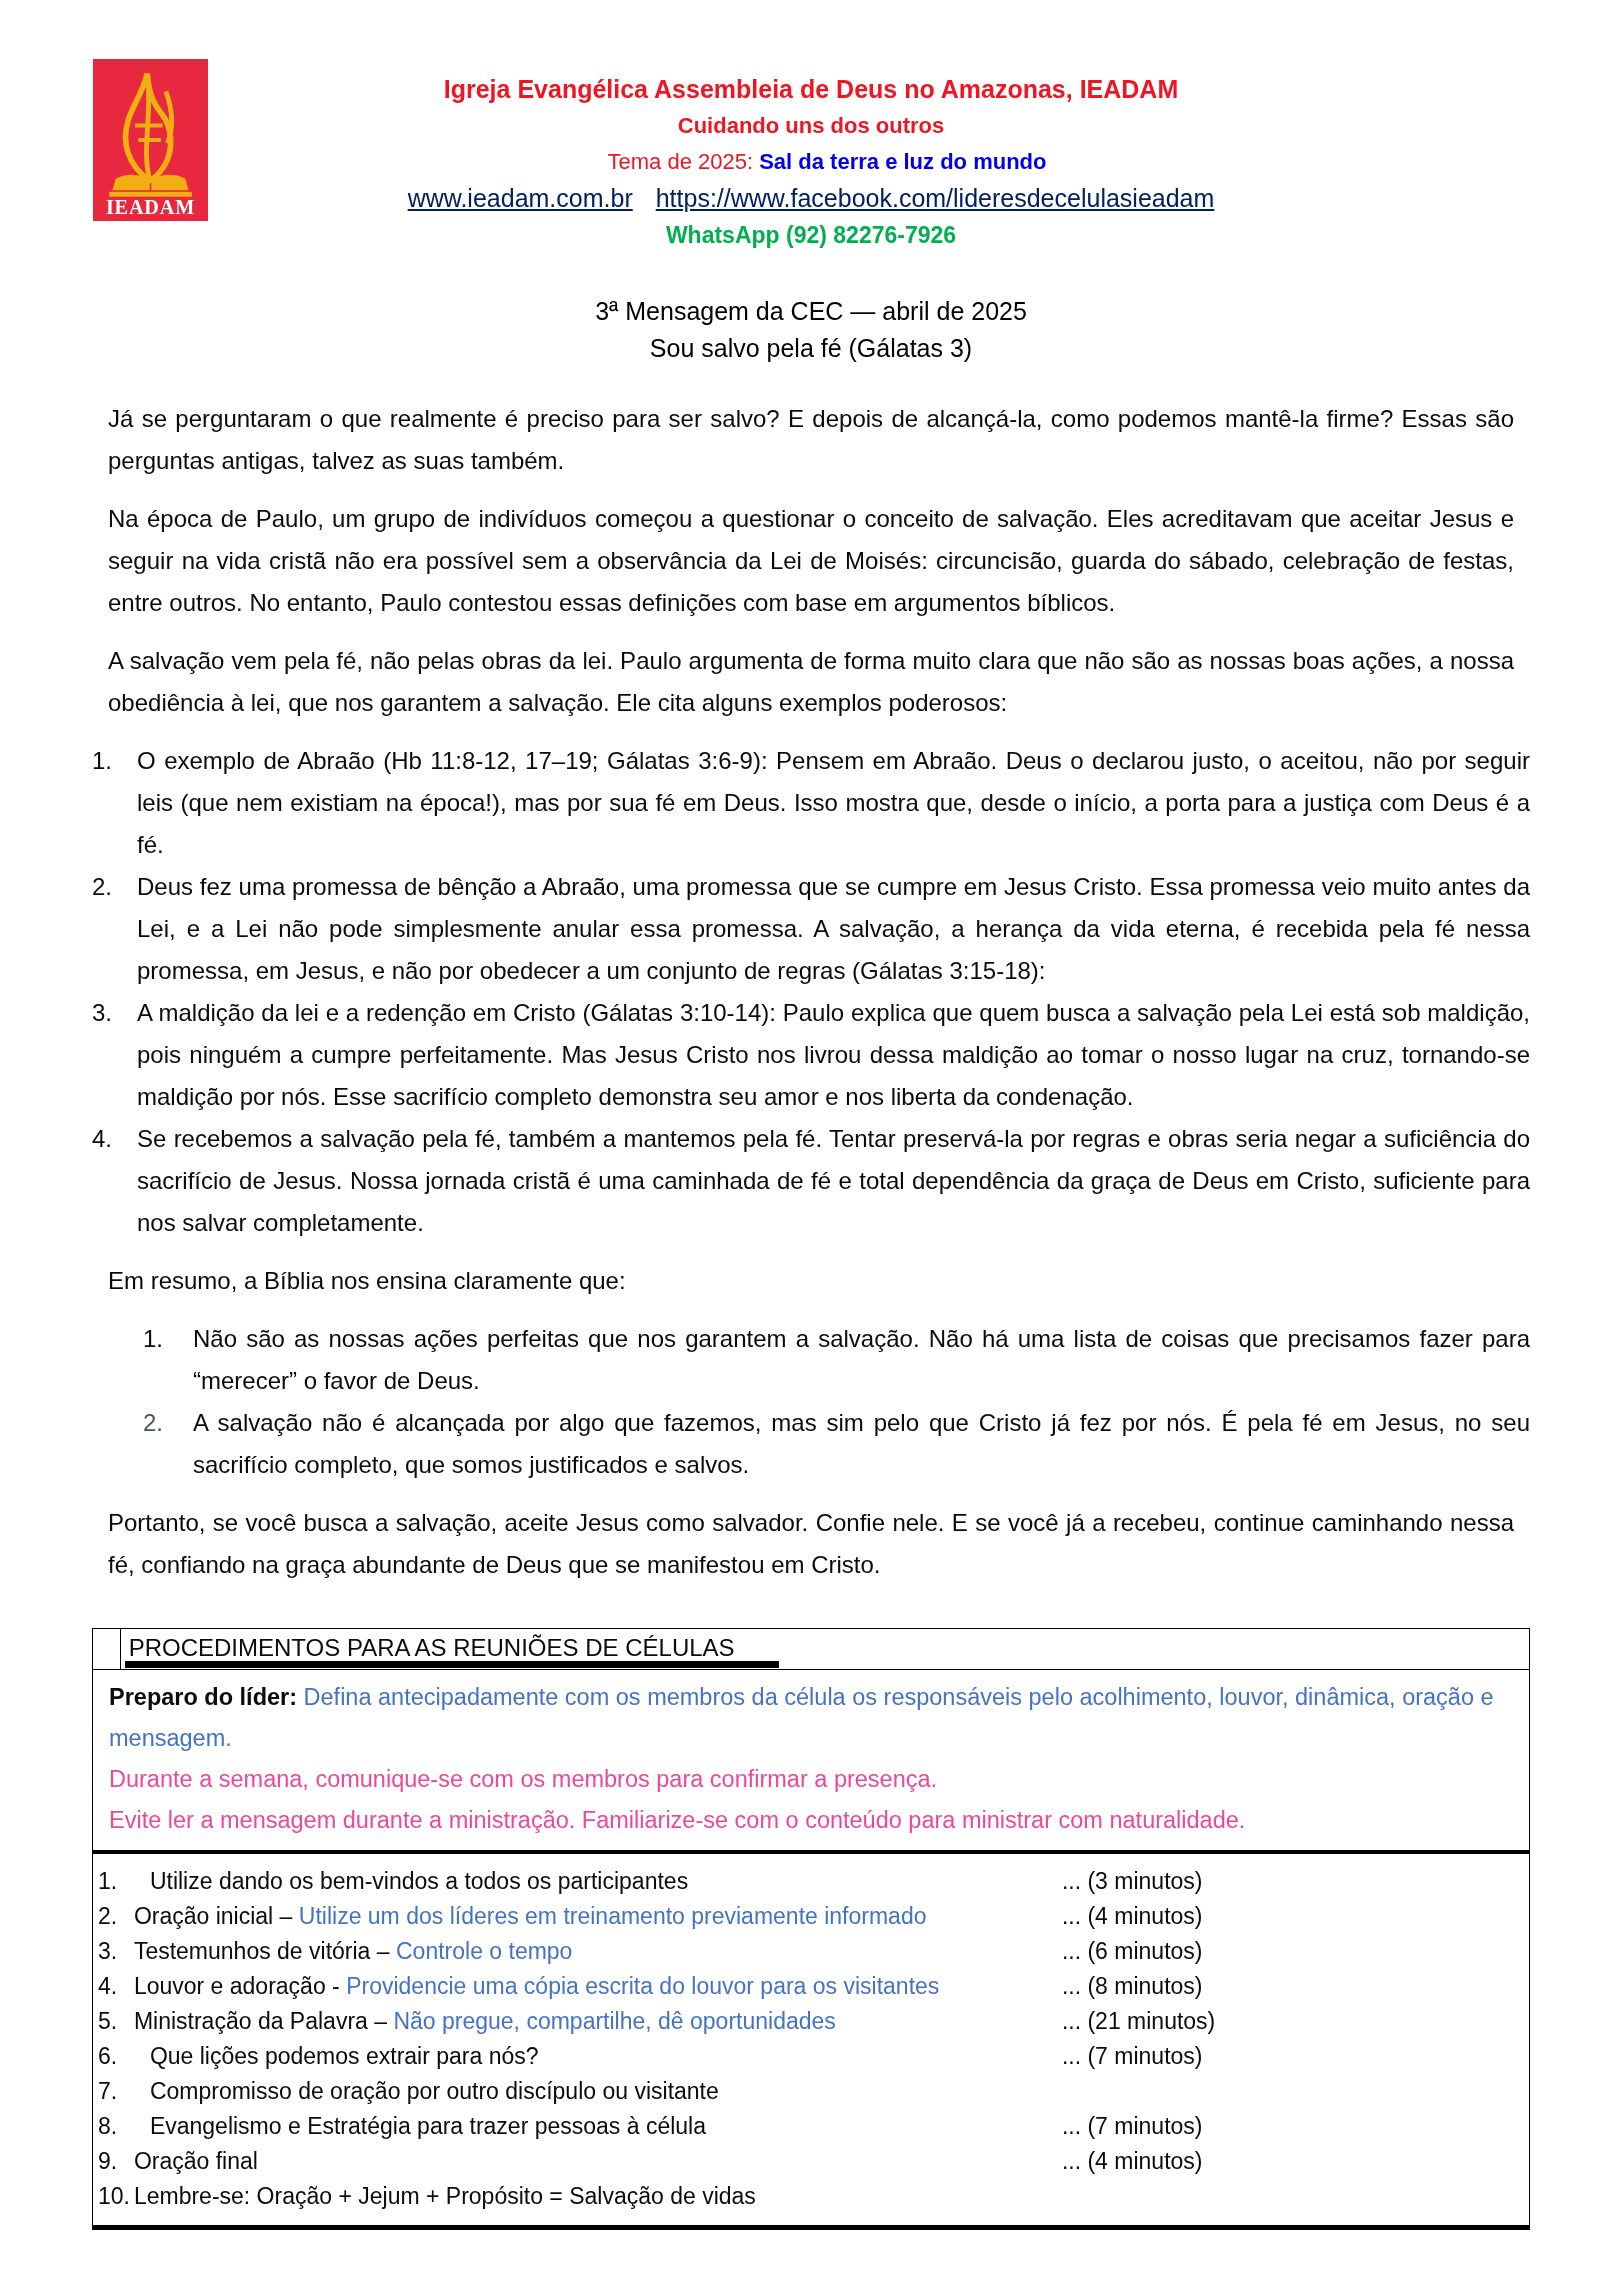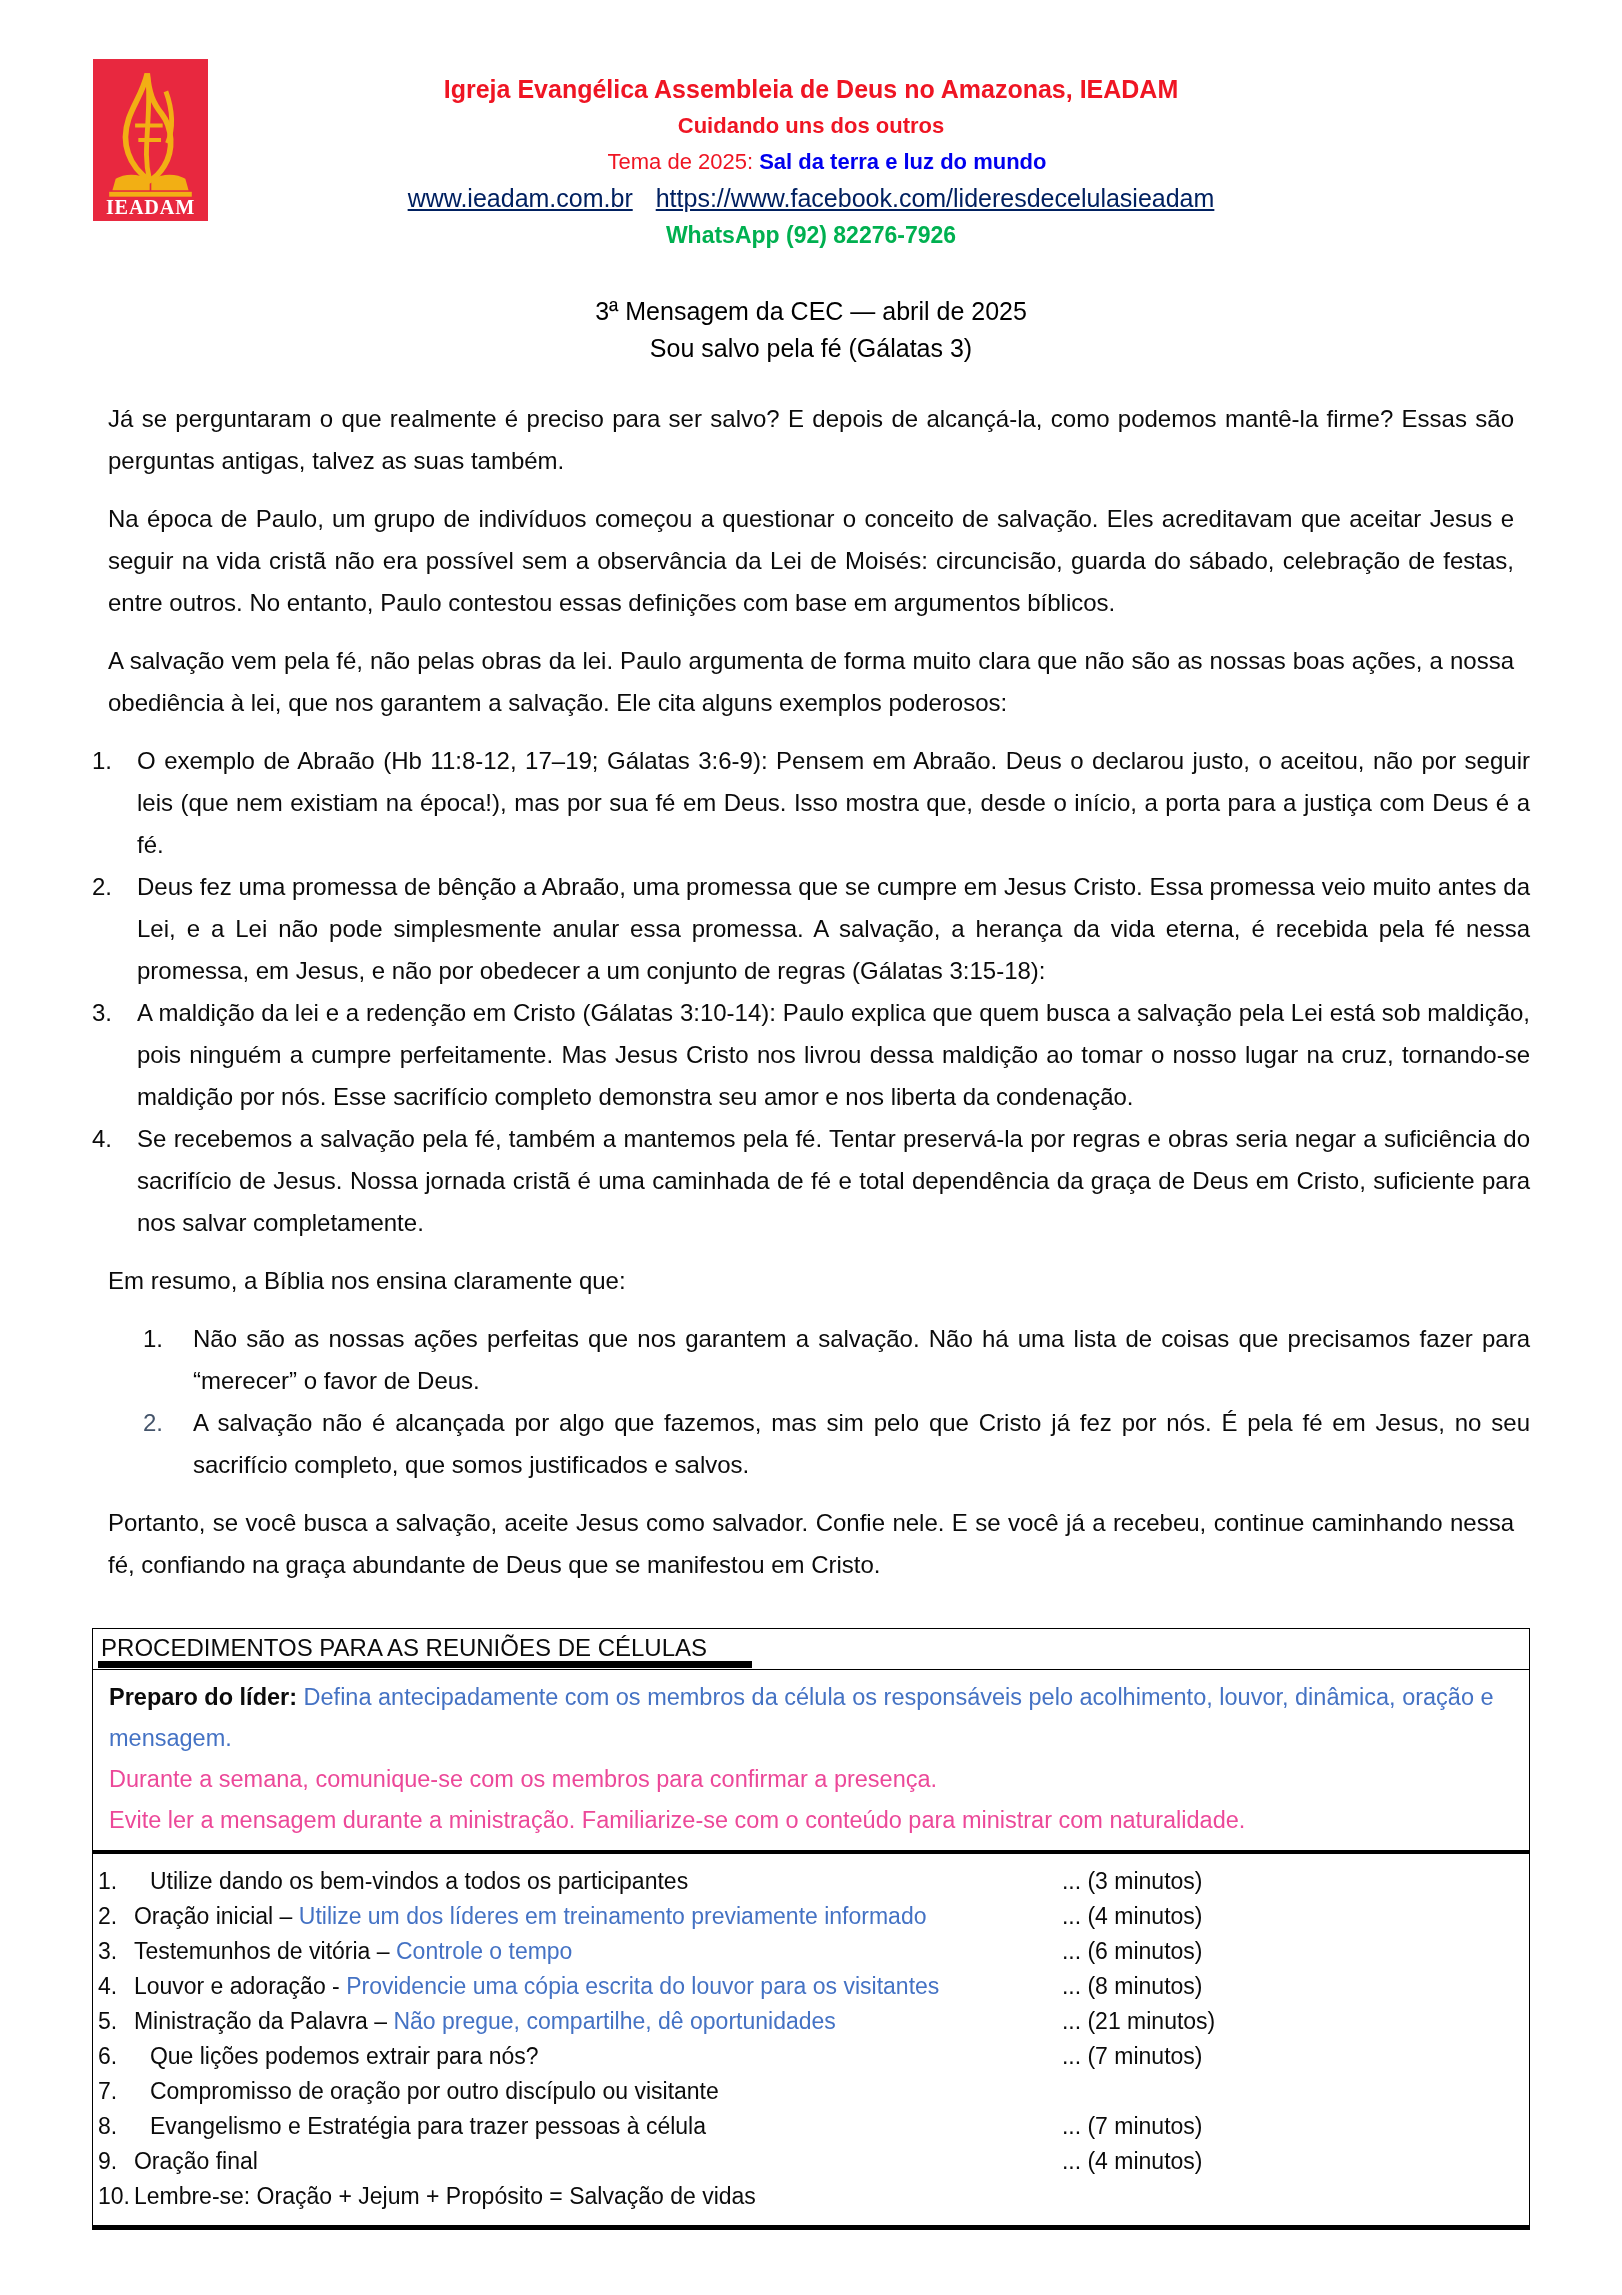--- a/index.html
+++ b/index.html
@@ -32,21 +32,21 @@
   .body-text { margin-top:31px; font-size:24px; line-height:42px; text-align:justify; color:#0b0b0b; }
   .body-text p { margin:16px; }
   .example-item { position:relative; padding-left:45px; }
   .example-num { position:absolute; left:0; top:0; }
   .resumo-item { position:relative; margin-left:51px; padding-left:50px; }
   .resumo-num { position:absolute; left:0; top:0; }
   .resumo-num.alt { color:#44546a; }
   .resumo-intro { margin-top:45px; }
   
   .proc-table { margin-top:42px; border:1.6px solid #000; border-bottom:5.7px solid #000; }
-  .t-header-row { display:flex; align-items:flex-start; border-bottom:1.6px solid #000; height:41px;flex-direction:column; }
+  .t-header-row { display:flex; align-items:flex-start; border-bottom:1.6px solid #000; height:41px; }
   .t-header-spacer { width:27.6px; align-self:stretch; border-right:1.6px solid #000; }
   .t-header-cell { padding-left:4.9px; }
   .t-title { display:inline-block; width:654px; font-size:24px; line-height:27.6px; padding:4.9px 0 0 3.2px; border-bottom:7.3px solid #000; color:#0b0b0b; }
   .t-preparo { border-bottom:4px solid #000; padding:6.5px 16px 9.7px 16px; font-size:23.5px; line-height:41px; text-align:left; }
   .prep-label { color:#0b0b0b; font-weight:bold; }
   .prep-blue { color:#4472c4; }
   .prep-line { color:#ec4899; }
   .t-procs { padding:9.7px 4.9px 11.4px 4.9px; }
   .proc-row { position:relative; height:35px; line-height:35px; font-size:23px; white-space:nowrap; color:#0b0b0b; }
   .proc-num { display:inline-block; min-width:36px; }

